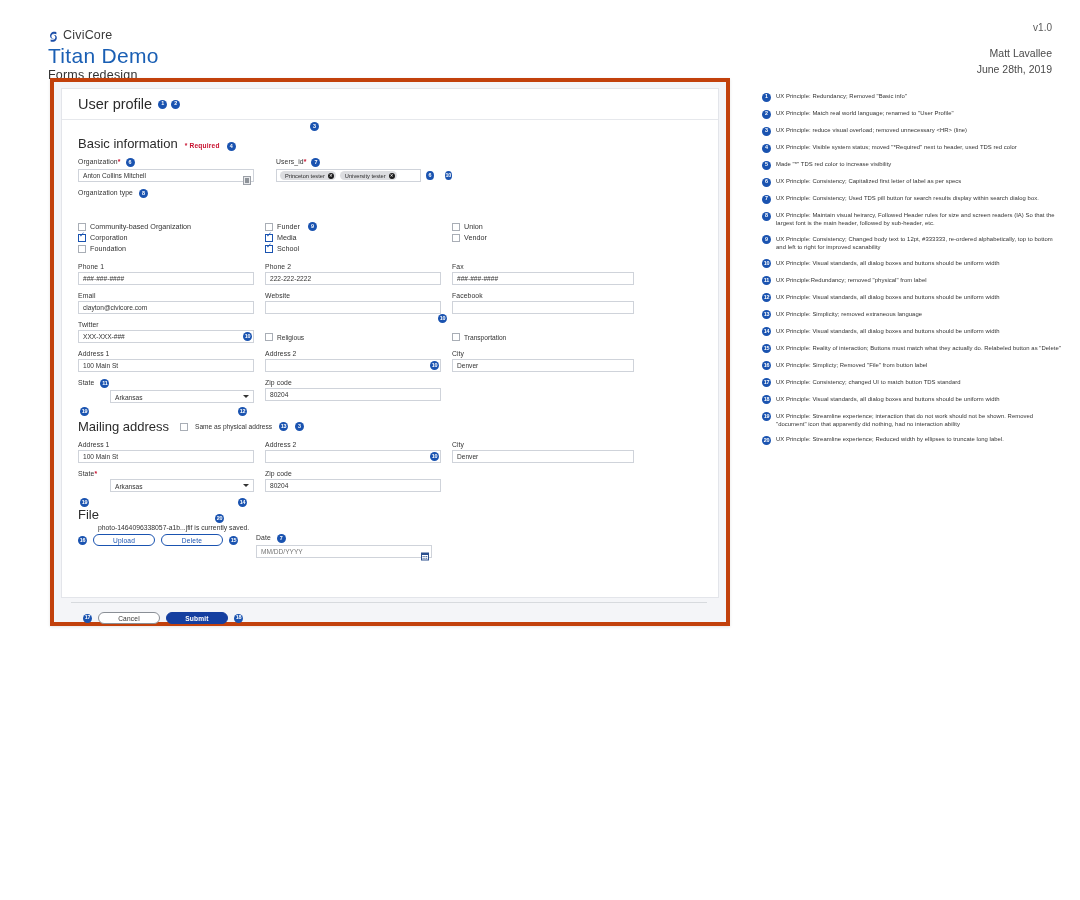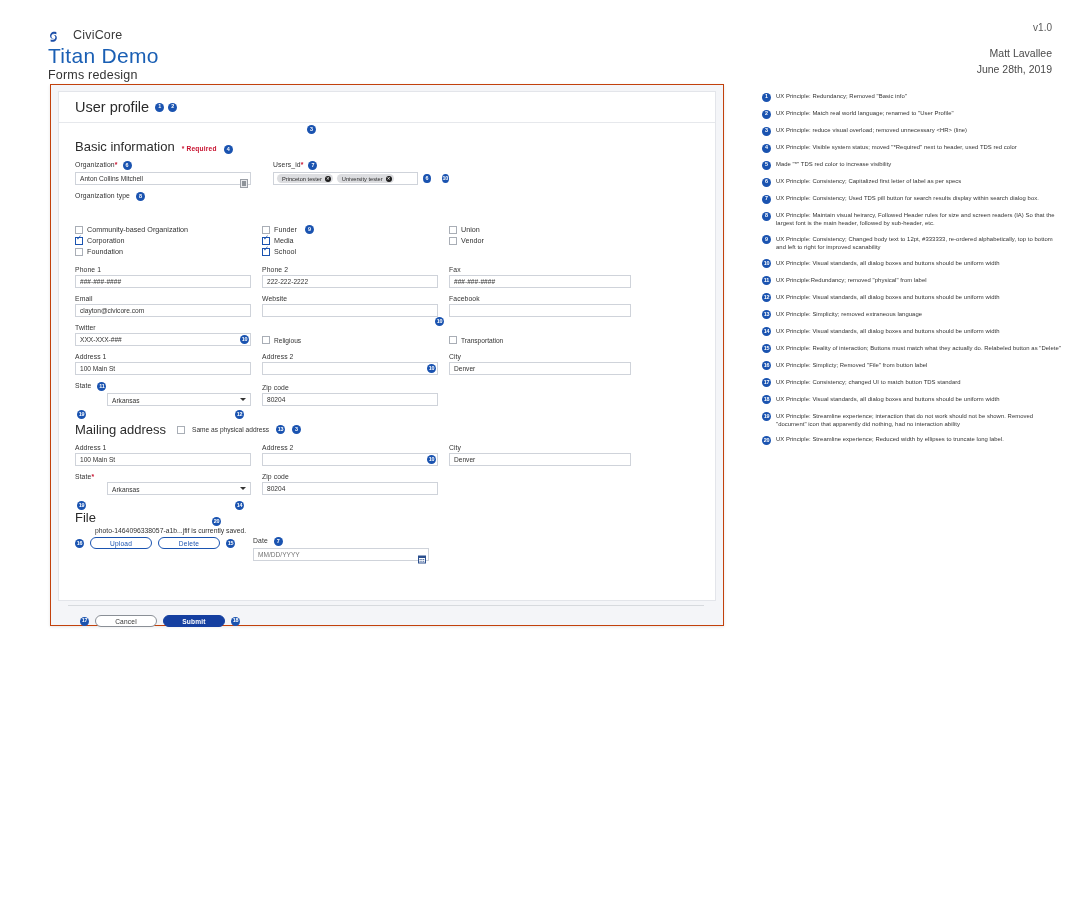--- a/index.html
+++ b/index.html
@@ -7,36 +7,36 @@
     width: 1080px; height: 900px;
     background: #ffffff;
     font-family: "Liberation Sans", sans-serif;
     color: #333333;
     overflow: hidden;
   }
   .page { position: relative; width: 1080px; height: 900px; }
 
   
   .brand { position: absolute; left: 48px; top: 28px; }
-  .brand-row { display: flex; align-items: center; gap: 14px; }
+  .brand-row { display: flex; align-items: center; gap: 4px; }
   .brand-mark { width: 11px; height: 12px; color: #1d4fa8; }
   .brand-name { font-size: 12.5px; color: #3a3a3a; letter-spacing: .2px; }
   .brand-title { font-size: 21px; color: #1a5fb4; margin-top: 3px; letter-spacing: .3px; line-height: 1.05; }
   .brand-sub { font-size: 12.5px; color: #333333; letter-spacing: .2px; margin-top: 1px; }
 
   
   .meta-version { position: absolute; right: 28px; top: 22px; font-size: 10px; color: #5a5a5a; }
   .meta-author { position: absolute; right: 28px; top: 46px; text-align: right; font-size: 10.5px; color: #4a4a4a; line-height: 1.5; }
 
   
   .shell {
-    position: absolute; left: 50px; top: 84px;
+    position: absolute; left: 50px; top: 78px;
     width: 672px; height: 540px;
     background: #f4f5f8;
-    border: 1px solid #c2410c;
+    border: 4px solid #c2410c;
     box-shadow: 0 1px 3px rgba(0,0,0,.10);
   }
   .card {
     position: absolute; left: 7px; top: 6px;
     width: 656px; height: 508px;
     background: #ffffff;
     border: 1px solid #e3e5ea;
   }
   .card-head {
     height: 30px; border-bottom: 1px solid #e6e8ec;
@@ -56,21 +56,21 @@
   }
   .badge.abs { position: absolute; }
 
   
   .sec-head { display: flex; align-items: baseline; gap: 7px; margin: 6px 0 7px 0; }
   .sec-title { font-size: 13px; color: #2b2b2b; }
   .req { font-size: 6.6px; color: #c8102e; font-weight: bold; letter-spacing: .2px; }
   .star { color: #c8102e; font-weight: bold; }
 
   
-  .row { display: flex; gap: 11px; margin-bottom: 7px; position: relative; align-items: flex-end; }
+  .row { display: flex; gap: 11px; margin-bottom: 7px; position: relative; }
   .col { position: relative; }
   .c1 { width: 176px; }
   .c2 { width: 176px; }
   .c3 { width: 182px; }
 
   .lbl { font-size: 6.8px; color: #333333; display: block; margin-bottom: 2px; letter-spacing: .1px; }
   .inp {
     width: 100%; height: 13px; box-sizing: border-box;
     border: 1px solid #cfd3da; background: #ffffff;
     font-size: 6.6px; color: #333333;

